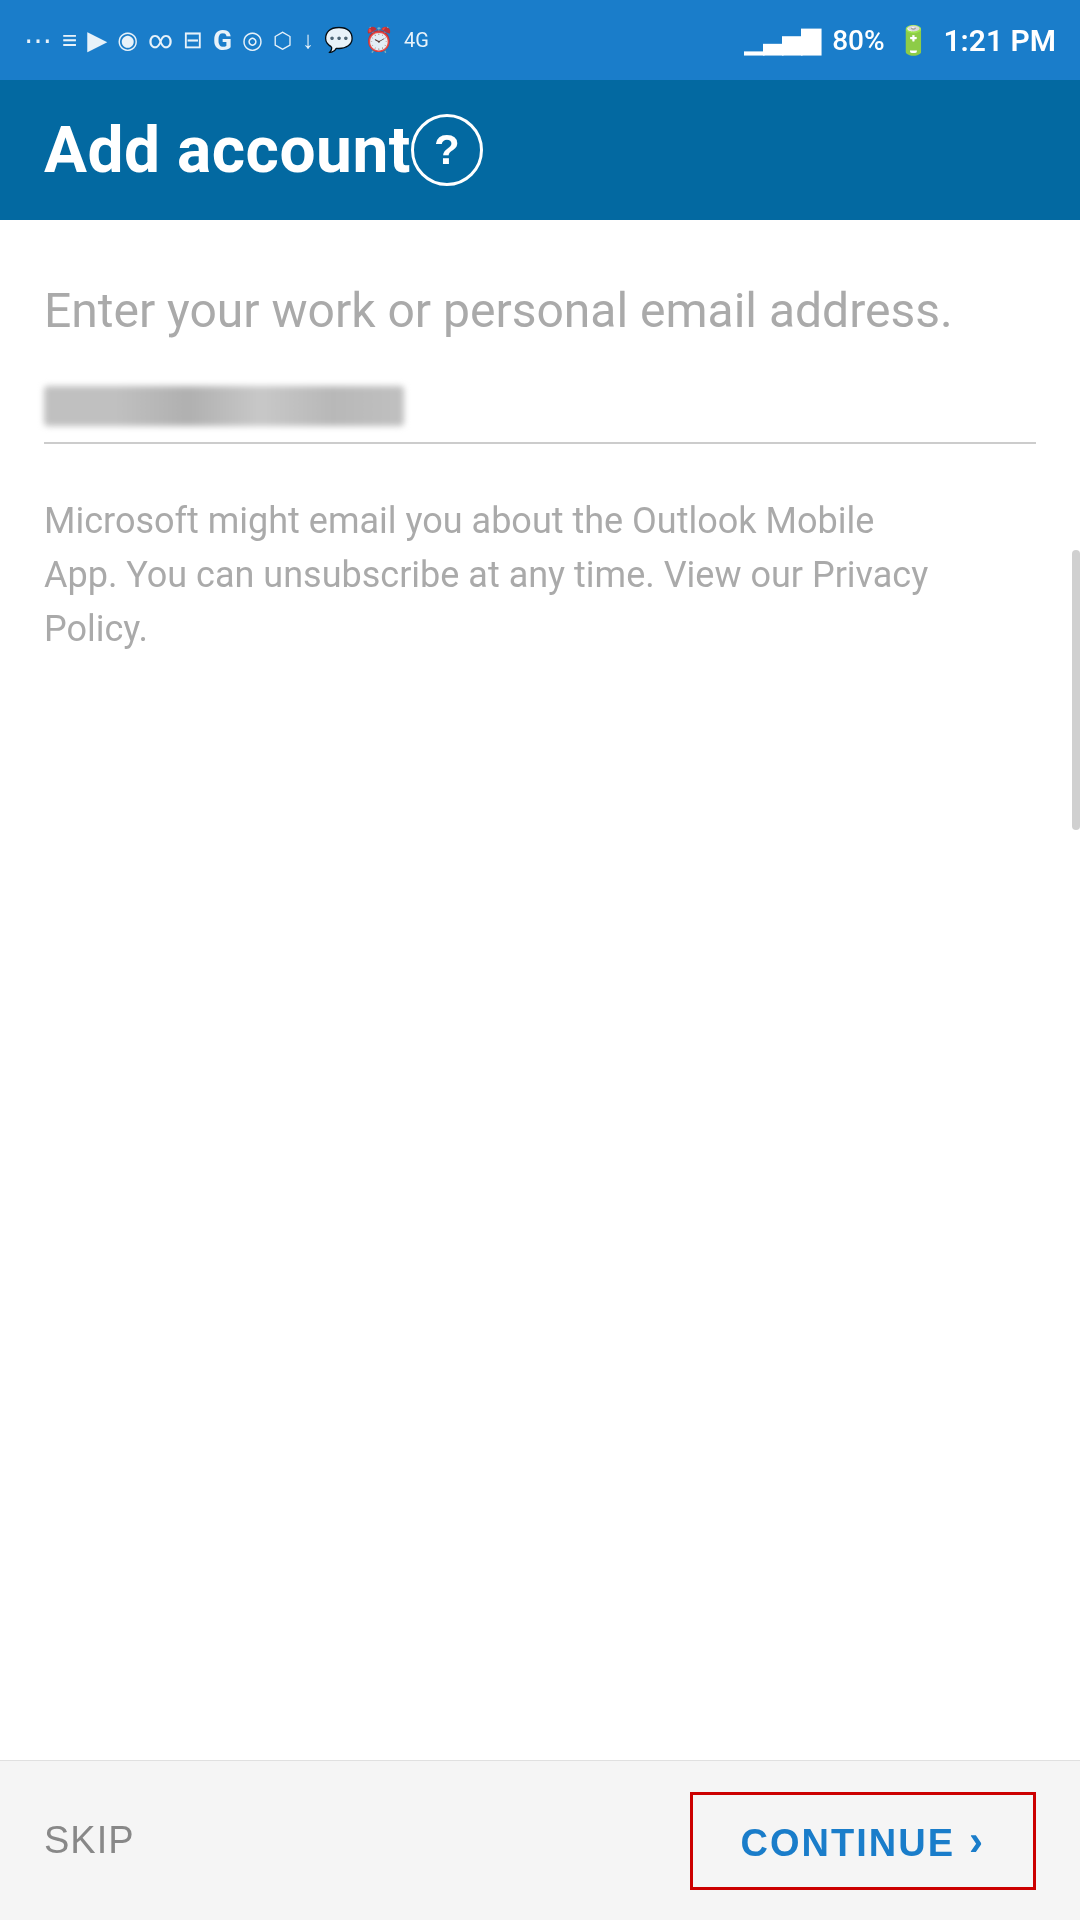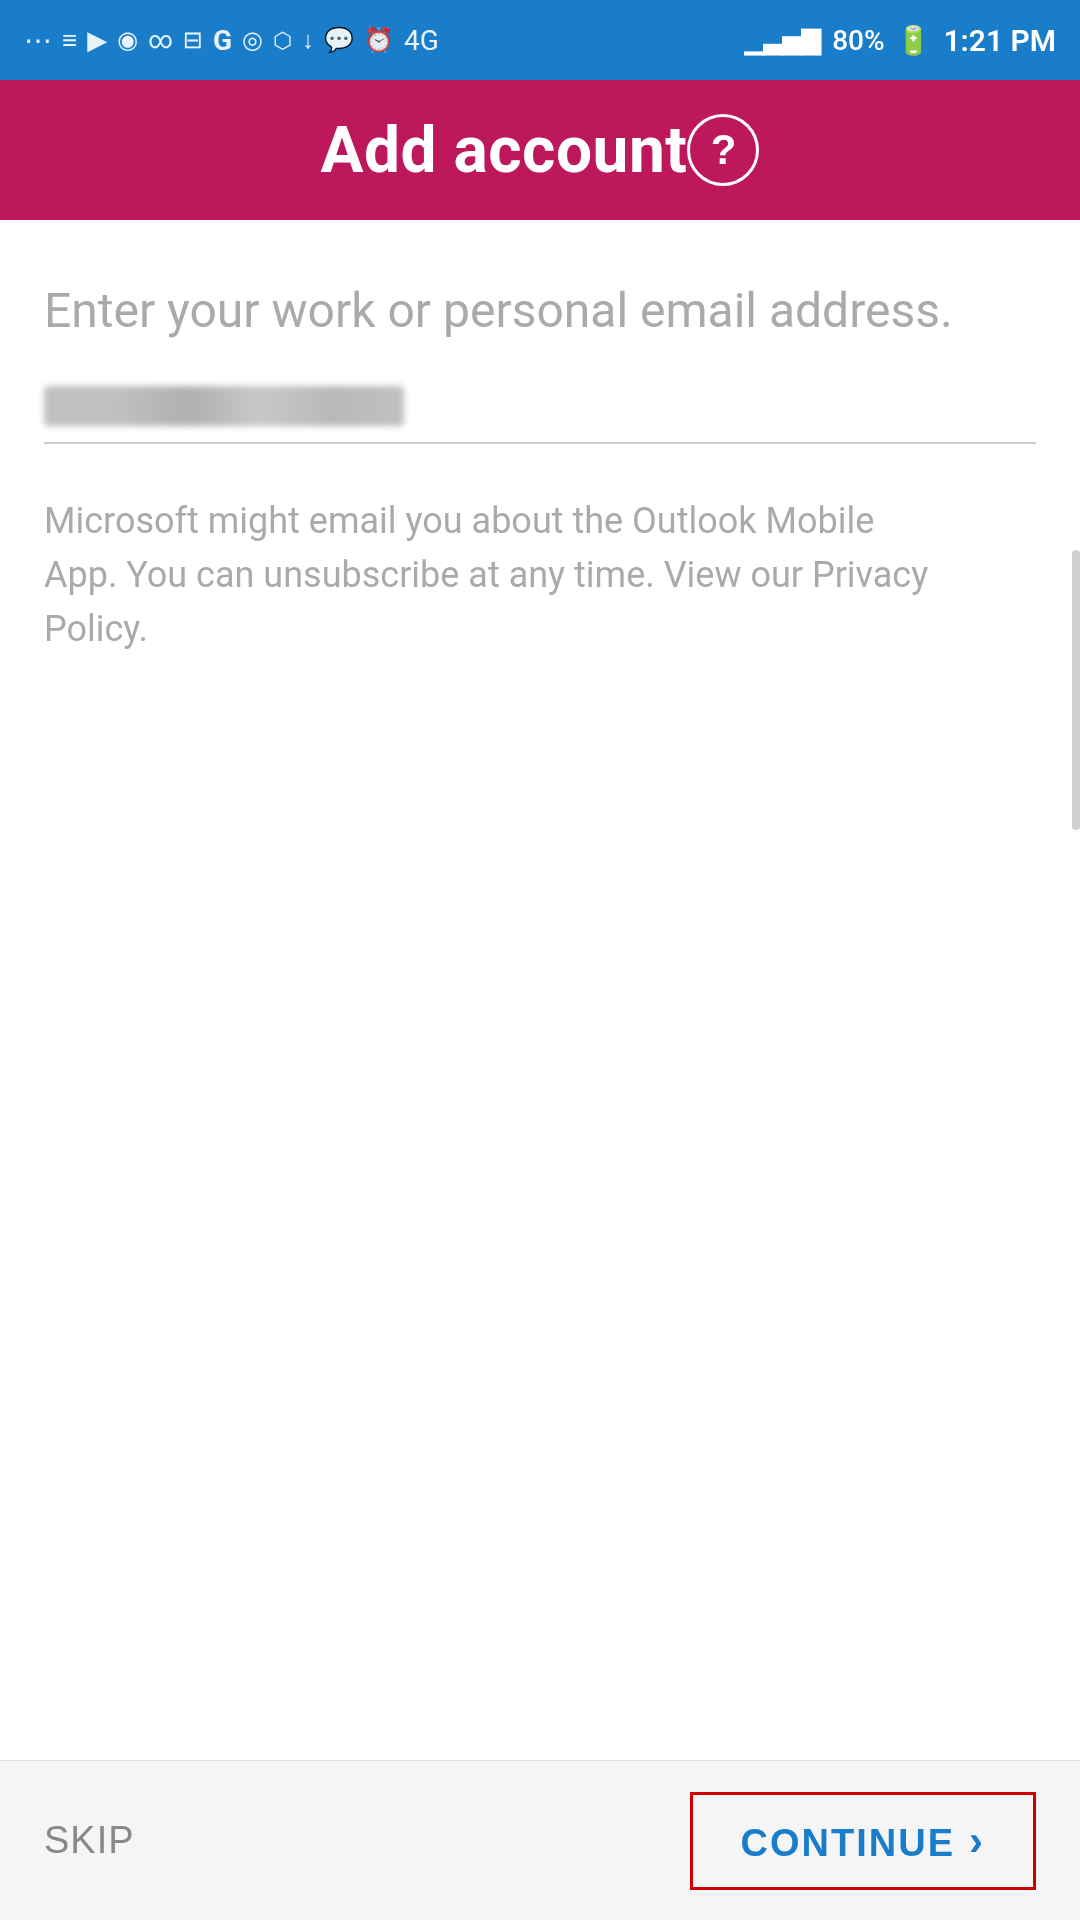--- a/index.html
+++ b/index.html
@@ -47,25 +47,25 @@
       gap: 12px;
       color: white;
       font-size: 28px;
       font-weight: 500;
     }
 
     
     .app-header {
       width: 100%;
       height: 140px;
-      background: #be185d;
-      display: flex;
-      align-items: center;
-      justify-content: center;
-      padding: 0 24px;
+      background: #0369a1;
+      display: flex;
+      align-items: center;
+      justify-content: flex-start;
+      padding: 0 44px;
     }
 
     .header-title {
       color: white;
       font-size: 64px;
       font-weight: bold;
       letter-spacing: 0.5px;
     }
 
     .help-button {
@@ -197,21 +197,21 @@
     <span class="status-icon" style="font-size:26px;">▶</span>
     <span class="status-icon" style="font-size:24px;">◉</span>
     <span class="status-icon" style="font-size:24px;">∞</span>
     <span class="status-icon" style="font-size:24px;">⊟</span>
     <span class="status-icon" style="font-size:28px; font-weight:bold;">G</span>
     <span class="status-icon" style="font-size:24px;">◎</span>
     <span class="status-icon" style="font-size:22px;">⬡</span>
     <span class="status-icon" style="font-size:24px;">↓</span>
     <span class="status-icon" style="font-size:24px;">💬</span>
     <span class="status-icon" style="font-size:24px;">⏰</span>
-    <span class="status-icon" style="font-size:28px;">4G</span>
+    <span class="status-icon" style="font-size:20px;">4G</span>
   </div>
   <div class="status-bar-right">
     <span style="font-size:26px; letter-spacing:-1px;">▁▃▅▇</span>
     <span style="font-size:28px;">80%</span>
     <span style="font-size:28px;">🔋</span>
     <span style="font-size:30px; font-weight:600;">1:21 PM</span>
   </div>
 </div>
 
 <div class="app-header">

